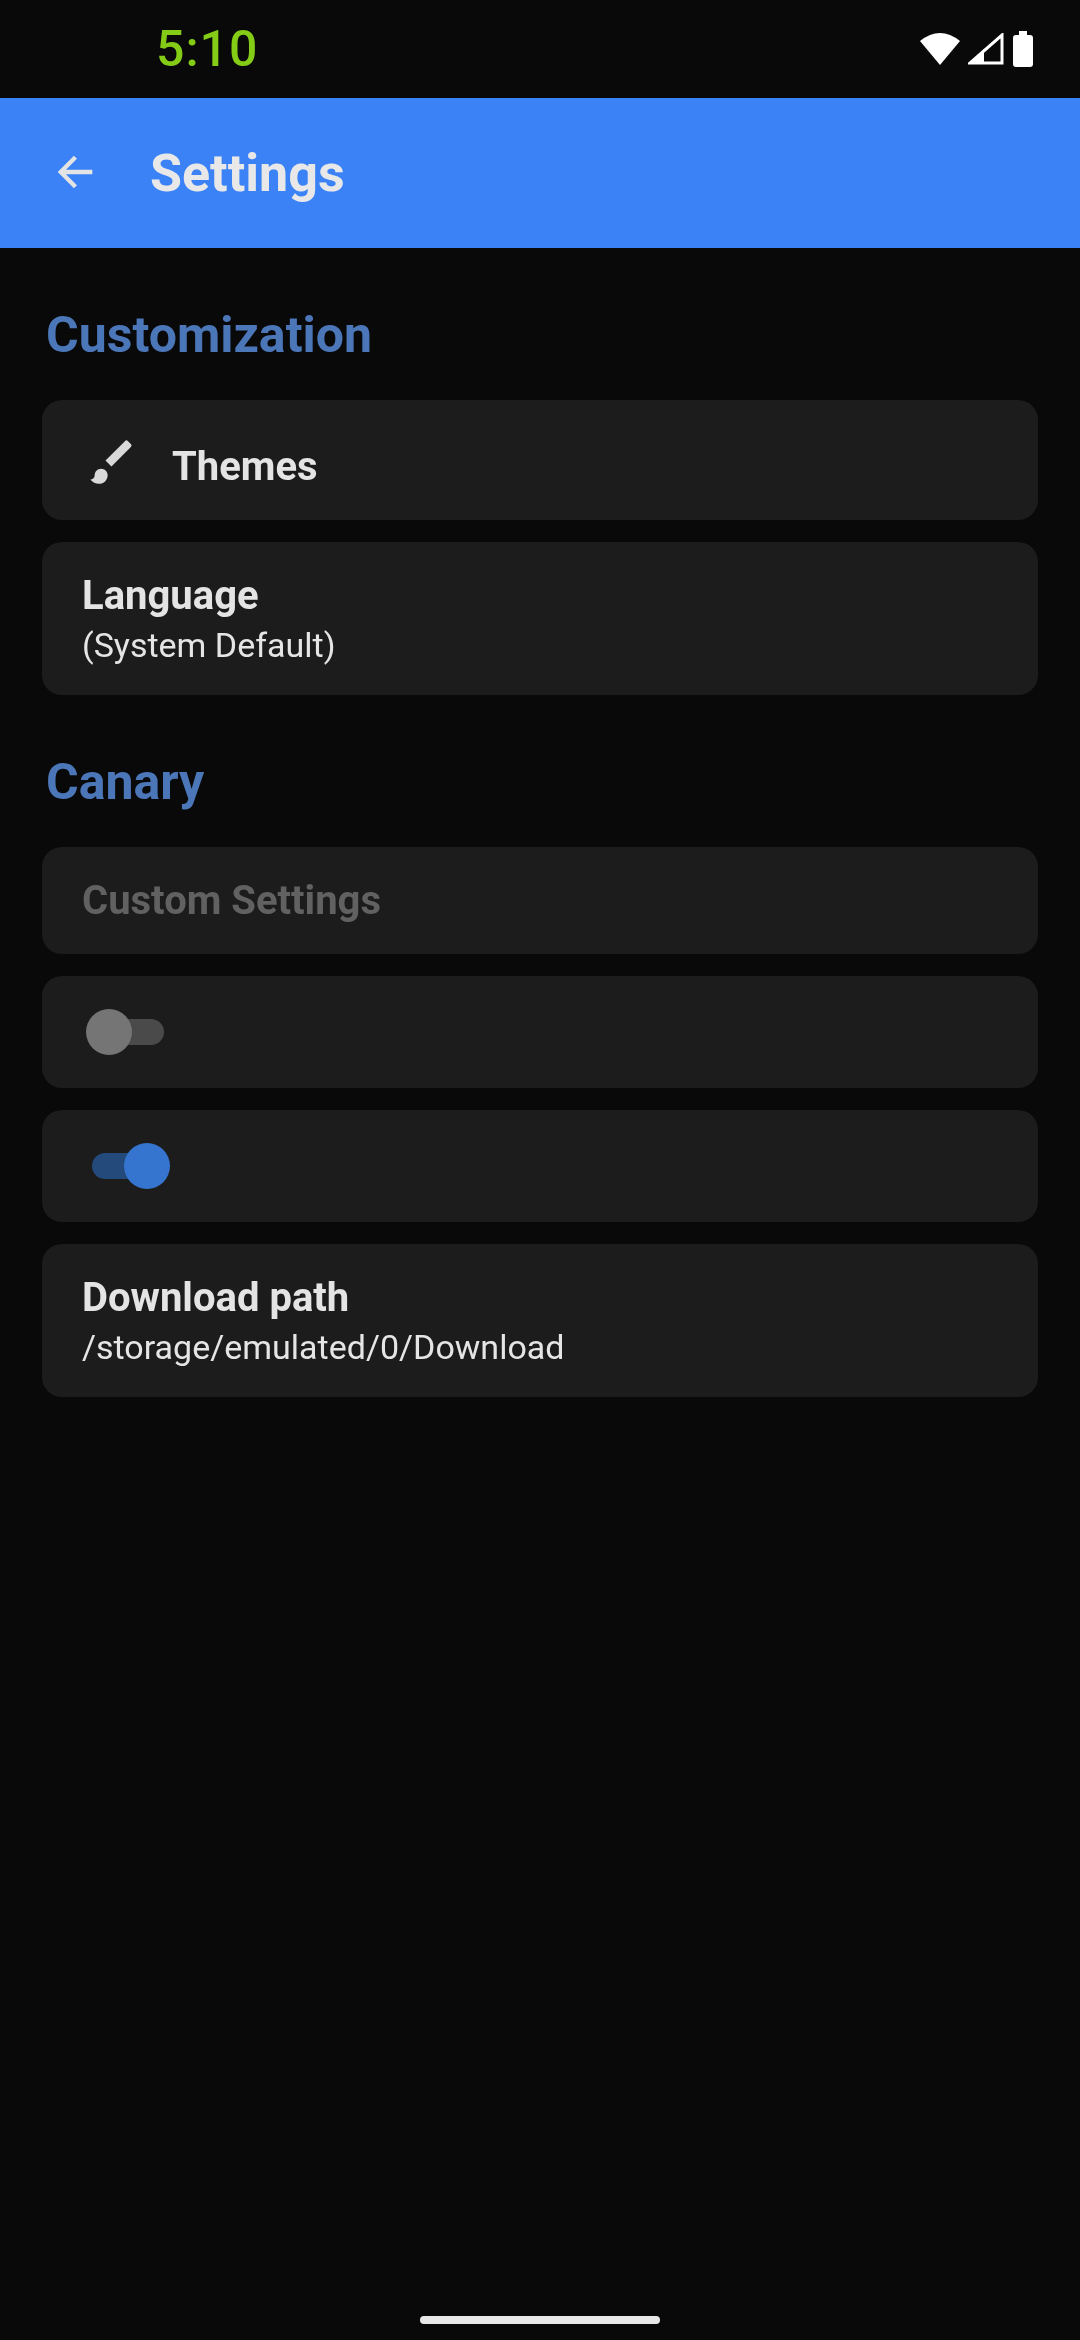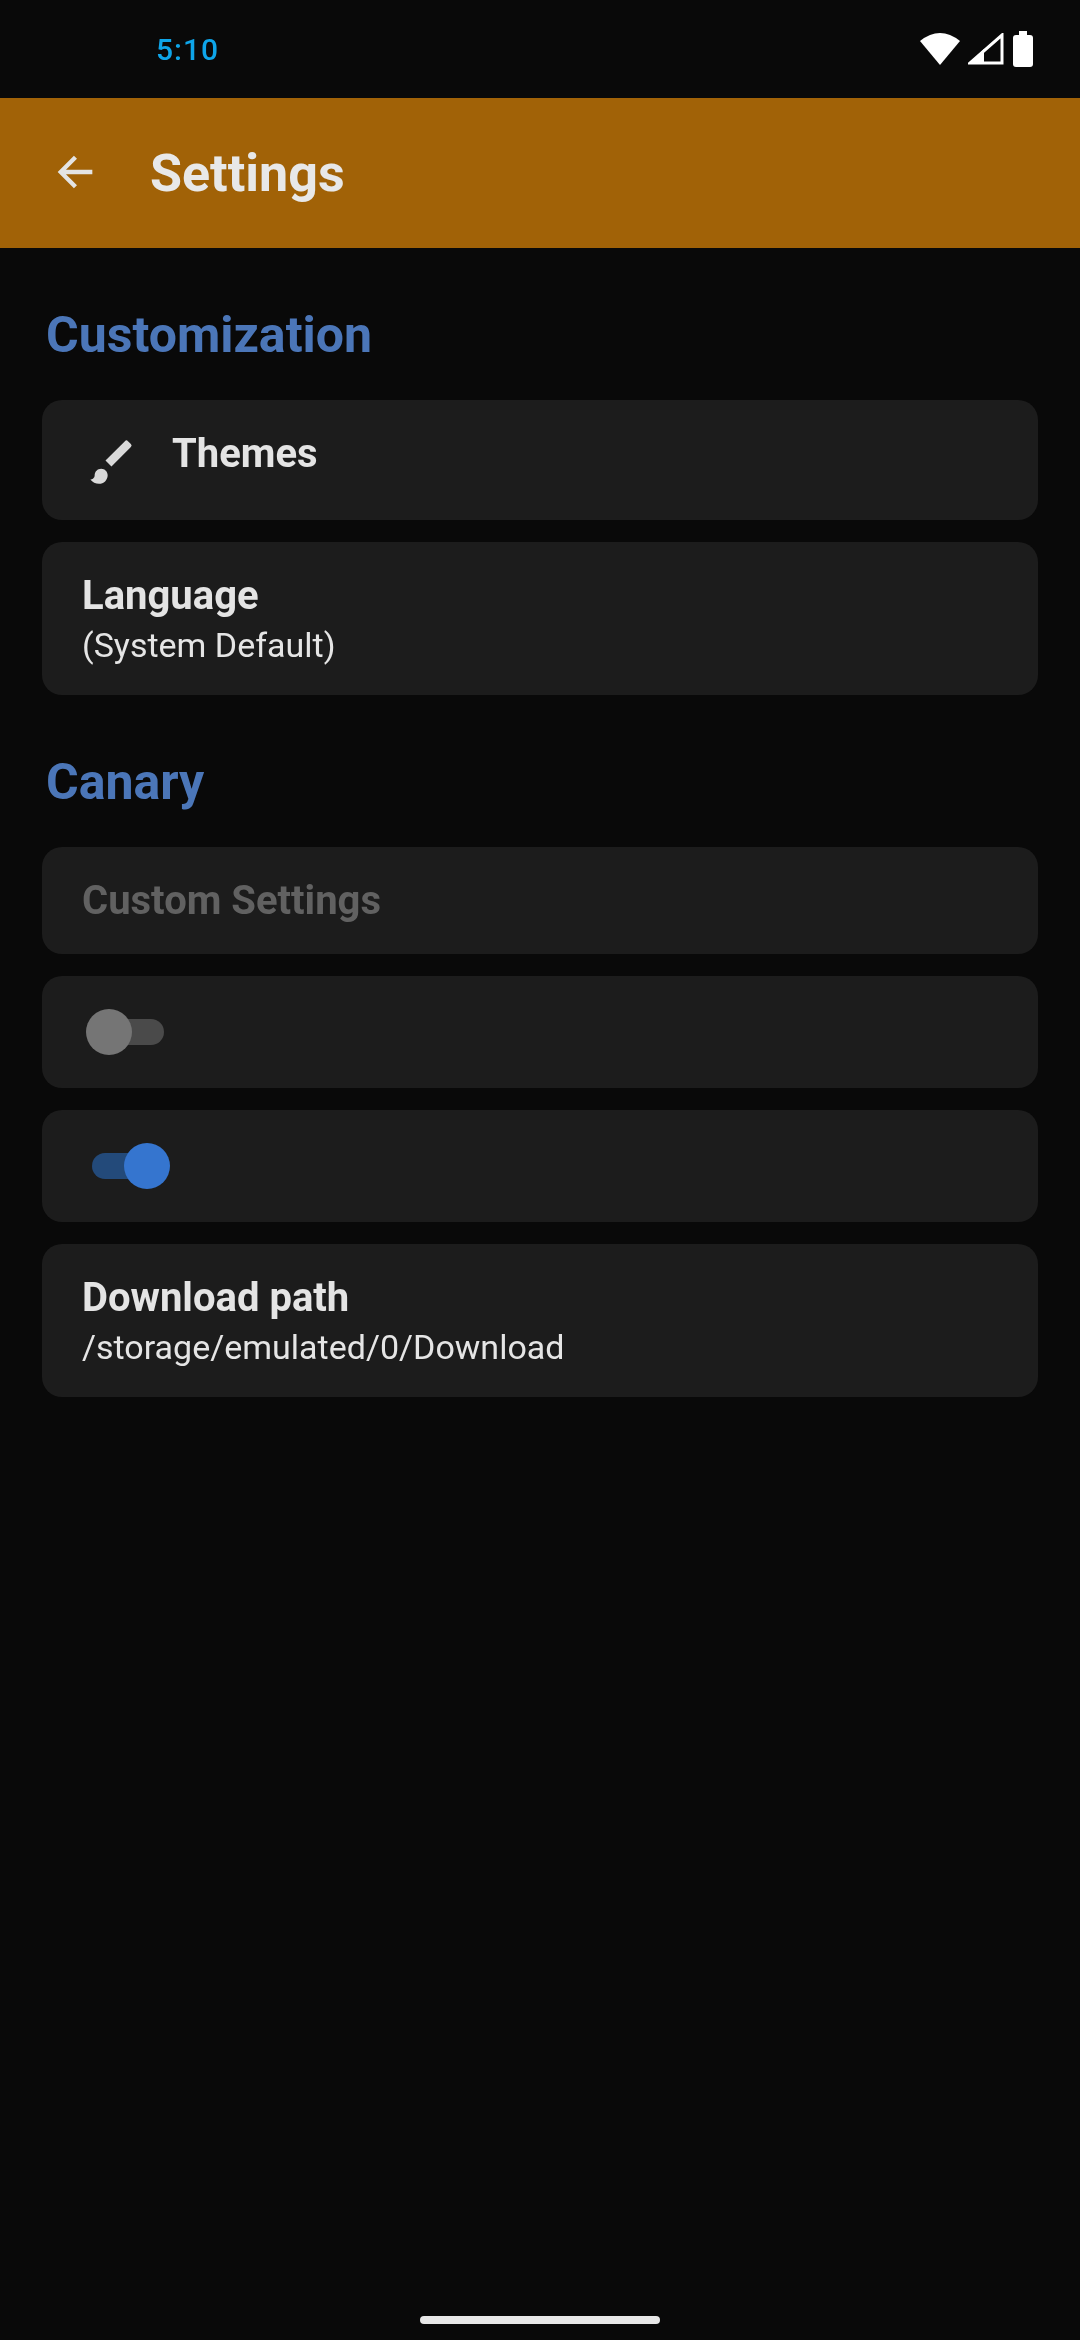--- a/index.html
+++ b/index.html
@@ -15,36 +15,36 @@
   
   .status-bar {
     height: 98px;
     display: flex;
     align-items: center;
     justify-content: space-between;
     padding: 0 46px 0 156px;
     background: #090909;
   }
   .status-time {
-    font-size: 30px;
+    font-size: 50px;
     font-weight: 500;
-    color: #0ea5e9;
+    color: #84cc16;
     letter-spacing: 1px;
   }
   .status-icons {
     display: flex;
     align-items: center;
     gap: 8px;
   }
   .status-icons svg { display: block; }
 
   
   .app-bar {
     height: 150px;
-    background: #a16207;
+    background: #3b82f6;
     display: flex;
     align-items: center;
     padding: 0 30px;
   }
   .back-btn {
     width: 90px;
     height: 90px;
     display: flex;
     align-items: center;
     justify-content: center;
@@ -68,21 +68,21 @@
     color: #4b76b8;
     margin: 58px 0 36px 4px;
   }
 
   .card {
     background: #1c1c1c;
     border-radius: 20px;
     padding: 30px 40px;
     margin-bottom: 22px;
     display: flex;
-    align-items: flex-start;
+    align-items: flex-end;
   }
   .card.highlight { background: #3e3e3e; }
   .card.disabled .row-title,
   .card.disabled .row-sub { color: #616161; }
 
   .icon-slot {
     width: 60px;
     height: 60px;
     display: flex;
     align-items: center;

